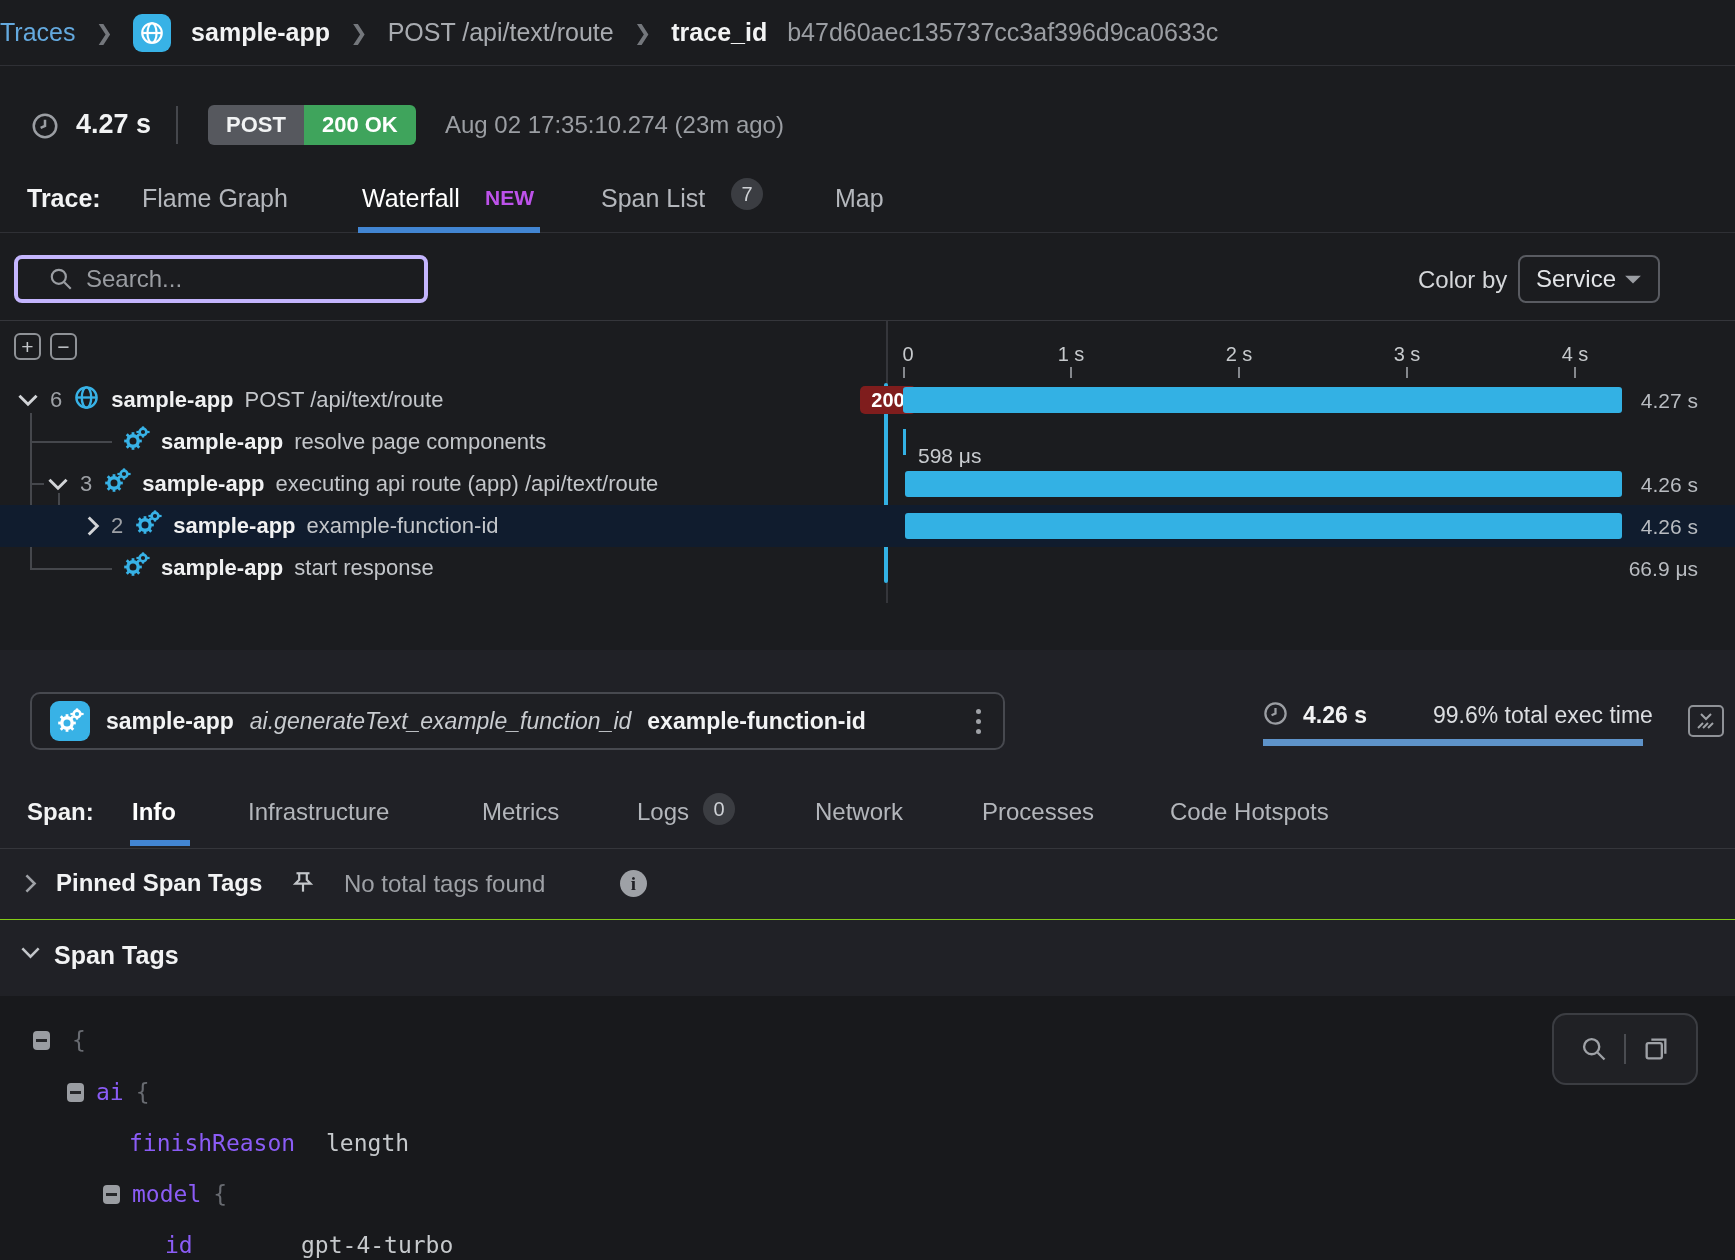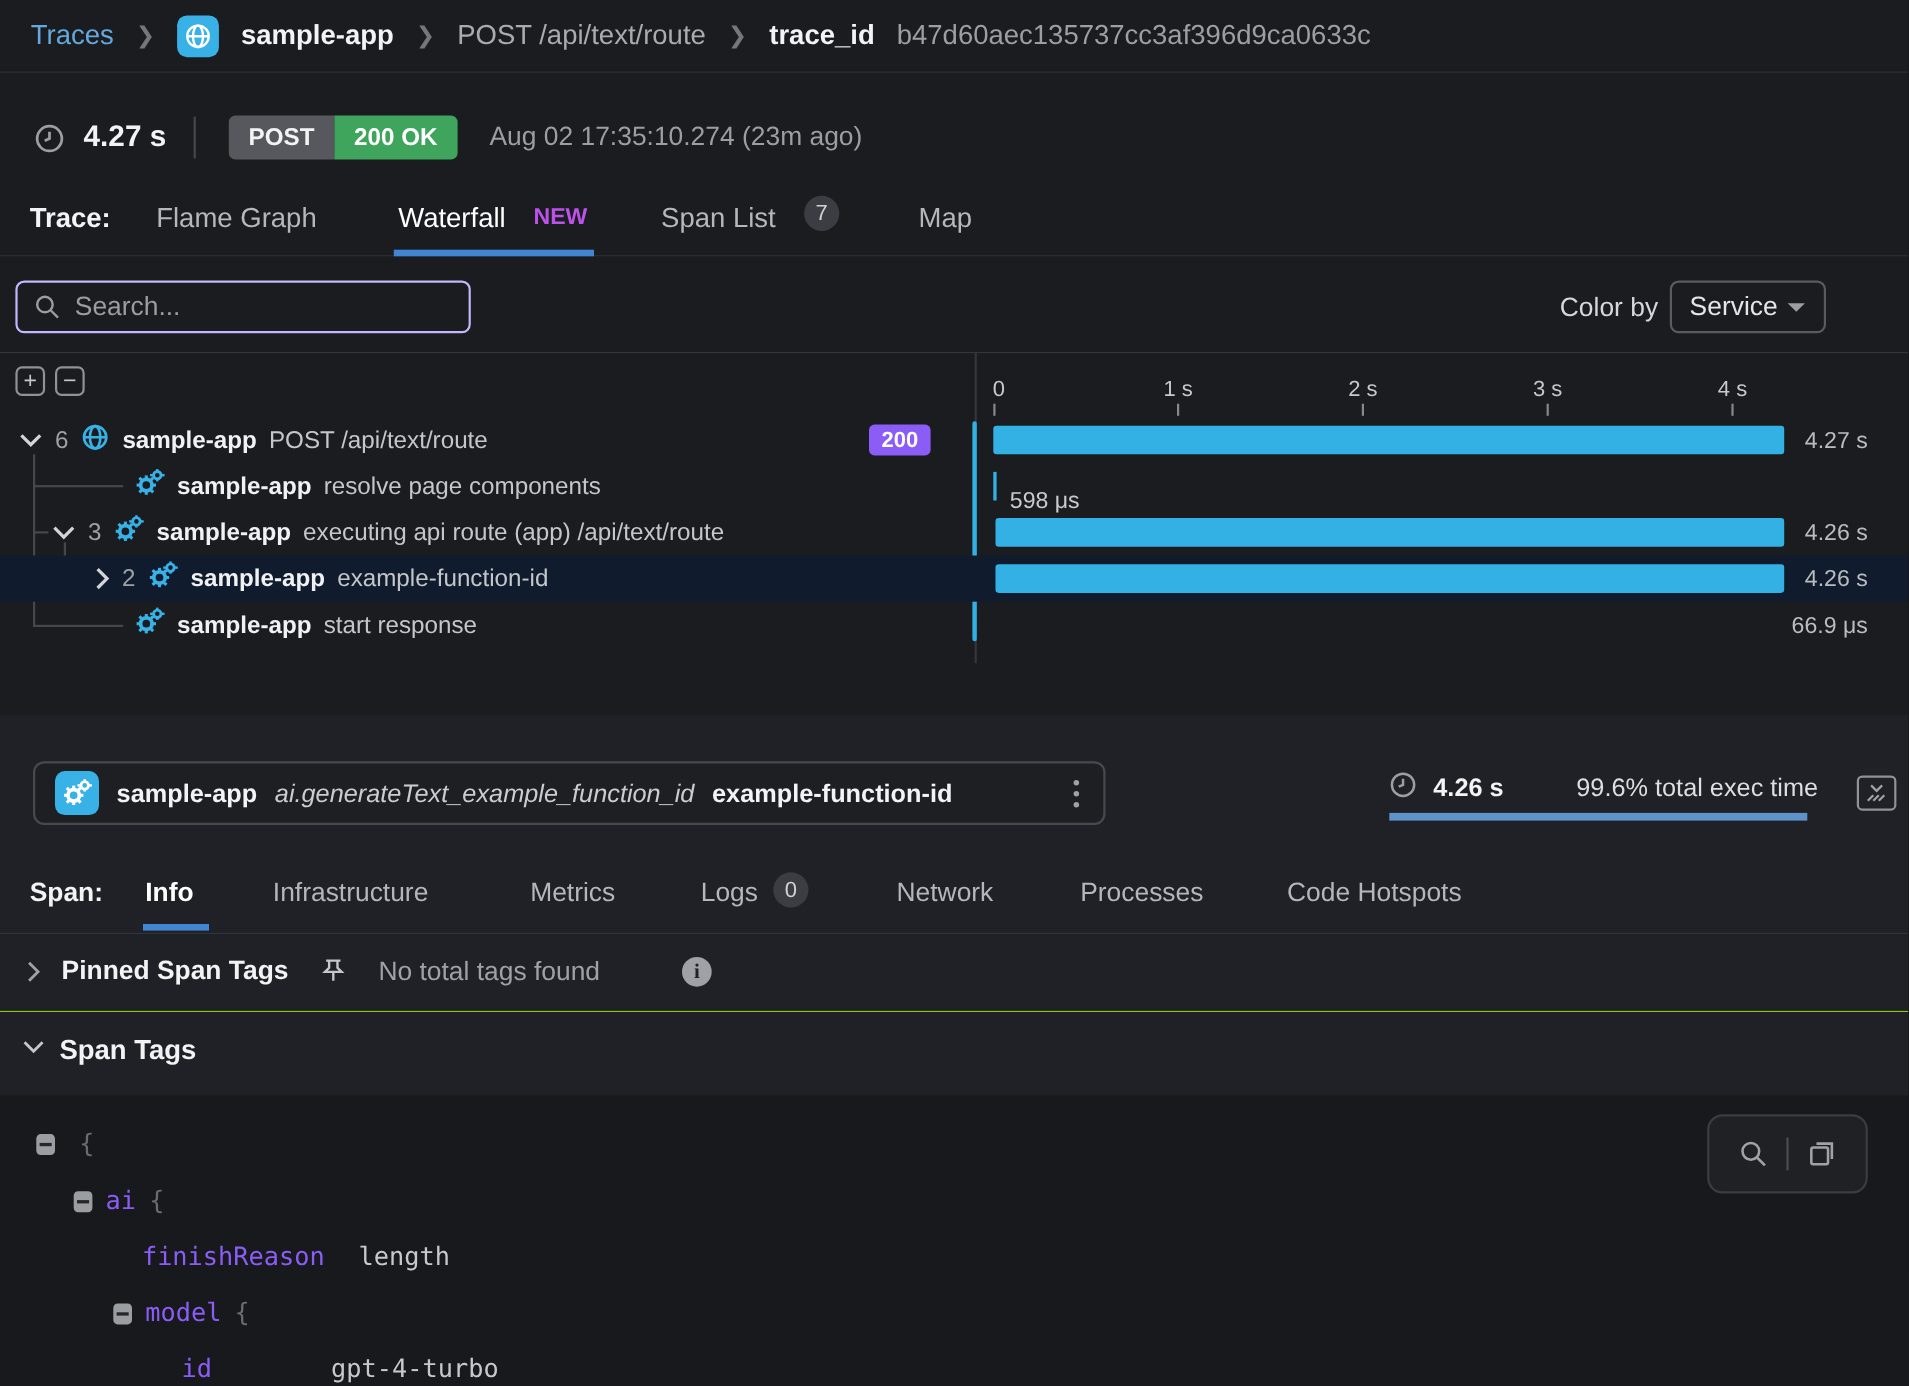--- a/index.html
+++ b/index.html
@@ -6,21 +6,21 @@
   html,body { background:#141518; }
   .screen {
     position:relative; width:1735px; height:1260px;
     background:#1b1c1f; overflow:hidden;
     font-family:"Liberation Sans", sans-serif;
     color:#e8e9ea;
   }
   
   .breadcrumb { position:absolute; left:0; top:0; width:100%; height:66px;
     border-bottom:1px solid #2f3035; display:flex; align-items:center;
-    padding-left:28px; gap:20px; font-size:25px; }
+    gap:20px; font-size:25px; }
   .crumb-link { color:#64a9de; cursor:pointer; }
   .crumb-sep { color:#74777c; font-size:21px; }
   .crumb-icon { width:38px; height:38px; border-radius:9px; background:#38b2e6;
     display:flex; align-items:center; justify-content:center; }
   .crumb-service { color:#f2f3f4; font-weight:bold; }
   .crumb-resource { color:#a8abb0; }
   .crumb-id-label { color:#f2f3f4; font-weight:bold; }
   .crumb-id-value { color:#9b9ea3; }
   
   .summary { position:absolute; left:0; top:104px; height:44px; width:100%;
@@ -42,22 +42,22 @@
   .tt-label { position:absolute; left:27px; top:14px; font-weight:bold; color:#f2f3f4; }
   .tt-active { color:#ffffff !important; }
   .tt-new { position:absolute; left:485px; top:16px; color:#bd52ea; font-weight:bold; font-size:21px; }
   .tt-underline { position:absolute; left:358px; top:57px; width:182px; height:6px; background:#4285d2; }
   .count-badge { position:absolute; width:32px; height:32px; border-radius:50%;
     background:#3b3d42; color:#cfd2d6; font-size:20px;
     display:flex; align-items:center; justify-content:center; }
   .tt-count { left:731px; top:8px; }
   
   .search-box { position:absolute; left:14px; top:255px; width:414px; height:48px;
-    border:2px solid #c4b5fd; border-radius:8px; display:flex; align-items:center;
-    padding:0 14px; gap:12px; background:transparent; }
+    border:4px solid #c4b5fd; border-radius:8px; display:flex; align-items:center;
+    padding:0 30px; gap:12px; background:transparent; }
   .search-box input { background:transparent; border:none; outline:none; color:#d7d9dc;
     font-size:24px; width:100%; font-family:"Liberation Sans",sans-serif; }
   .search-box input::placeholder { color:#9a9da2; }
   .colorby-label { position:absolute; left:1418px; top:266px; font-size:24px; color:#d5d7da; }
   .colorby-select { position:absolute; left:1518px; top:255px; width:142px; height:48px;
     border:2px solid #595b61; border-radius:8px; display:flex; align-items:center;
     justify-content:space-between; padding:0 16px; font-size:24px; color:#e3e5e8; cursor:pointer; }
   
   .wf { position:absolute; left:0; top:320px; width:100%; height:282px;
     border-top:1px solid #35363b; }
@@ -68,21 +68,21 @@
   .axis-label { position:absolute; top:22px; transform:translateX(-50%); font-size:20px; color:#c7cacd; }
   .axis-tick { position:absolute; top:46px; width:2px; height:11px; background:#85888d; }
   .wf-row { position:absolute; left:0; width:100%; height:42px; }
   .wf-row.selected { background:#101c2e; }
   .tree-content { position:absolute; top:0; height:42px; display:flex; align-items:center; gap:11px;
     font-size:22px; white-space:nowrap; }
   .tc-count { color:#9da0a5; }
   .tc-service { color:#f0f1f2; font-weight:bold; }
   .tc-op { color:#c3c6ca; }
   .chev { display:flex; align-items:center; cursor:pointer; }
-  .status-200 { position:absolute; left:790px; top:7px; width:56px; height:28px; background:#8b5cf6;
+  .status-200 { position:absolute; left:860px; top:7px; width:56px; height:28px; background:#7f1d1d;
     color:#fff; font-size:20px; font-weight:bold; border-radius:5px;
     display:flex; align-items:center; justify-content:center; }
   .bar { position:absolute; top:8px; height:26px; background:#33b1e4; border-radius:3px; }
   .bar-tick { position:absolute; left:903px; top:8px; width:3px; height:26px; background:#33b1e4; }
   .dur-right { position:absolute; right:37px; top:10px; font-size:21px; color:#b9bcc1; }
   .dur-inline { position:absolute; left:918px; top:10px; font-size:21px; color:#c8cbcf;margin-top:13px; }
   .wf-vline { position:absolute; left:884px; top:62px; width:4px; height:200px;
     background:#33b1e4; border-radius:3px; }
   .conn { position:absolute; background:#45474c; }
   

